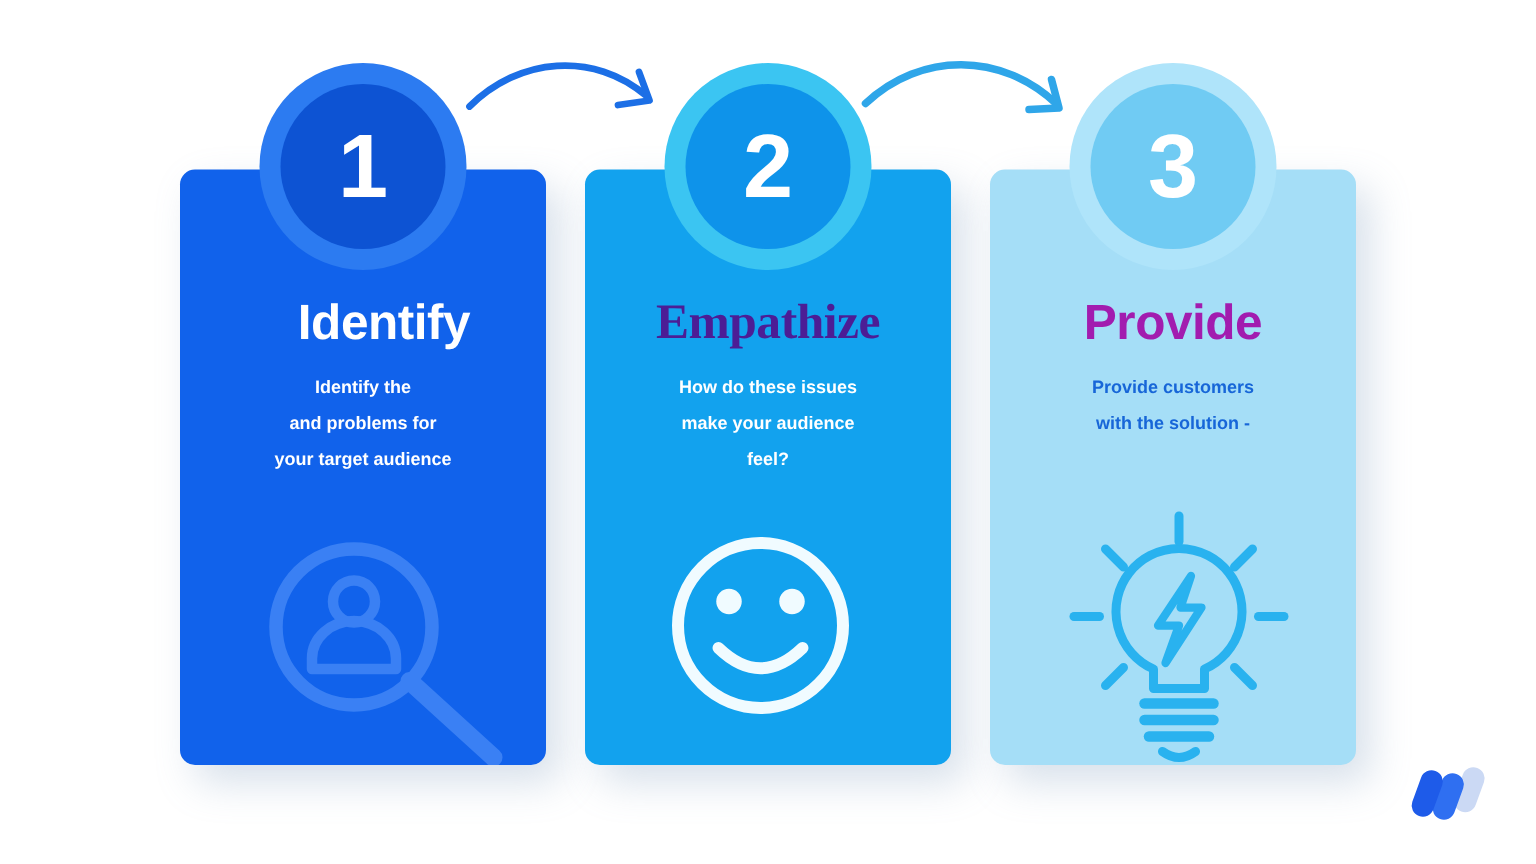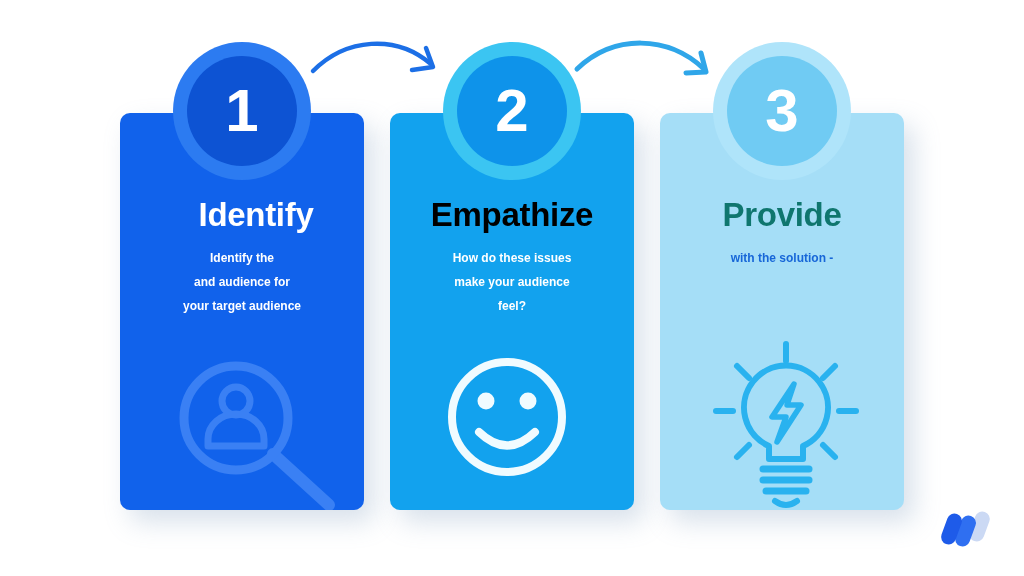--- a/index.html
+++ b/index.html
@@ -46,40 +46,40 @@
 
   <section class="card card-1" style="background-color: rgb(17, 98, 235); color: rgb(255, 255, 255);">
     <div class="circle" style="background-color: rgb(44, 123, 241);">
       <div class="circle-inner" style="background-color: rgb(13, 83, 211);">
         <span class="step-number" style="color: rgb(255, 255, 255);">1</span>
       </div>
     </div>
     <h2 class="step-title" style="color: rgb(255, 255, 255); padding-left: 28px;">Identify</h2>
     <p class="step-desc">
       <span class="line">Identify the</span>
-      <span class="line">and audience for</span>
+      <span class="line">and problems for</span>
       <span class="line">your target audience</span>
     </p>
     <svg class="icon-svg" viewBox="0 0 244 397">
       <g fill="none" stroke-linecap="round" stroke-linejoin="round" stroke="#3A80F4">
         <path d="M153,341 L209,392" stroke-width="12"></path>
         <circle cx="116" cy="305" r="52" stroke-width="9"></circle>
         <circle cx="116" cy="288" r="14" stroke-width="7"></circle>
         <path d="M88,333 v-7 a28,25 0 0 1 56,0 v7 z" stroke-width="7"></path>
       </g>
     </svg>
   </section>
 
   <section class="card card-2" style="background-color: rgb(18, 162, 238); color: rgb(255, 255, 255);">
     <div class="circle" style="background-color: rgb(59, 197, 242);">
       <div class="circle-inner" style="background-color: rgb(14, 147, 234);">
         <span class="step-number" style="color: rgb(255, 255, 255);">2</span>
       </div>
     </div>
-    <h2 class="step-title" style="color: #000000;">Empathize</h2>
+    <h2 class="step-title" style="color: #4c1d95; font-family: Liberation Serif, serif;">Empathize</h2>
     <p class="step-desc">
       <span class="line">How do these issues</span>
       <span class="line">make your audience</span>
       <span class="line">feel?</span>
     </p>
     <svg class="icon-svg" viewBox="0 0 244 397">
       <g fill="none" stroke-linecap="round" stroke-linejoin="round" stroke="#F0FBFF">
         <circle cx="117" cy="304" r="55" stroke-width="8"></circle>
         <path d="M89,319 Q117,346 145,319" stroke-width="8"></path>
       </g>
@@ -89,22 +89,23 @@
       </g>
     </svg>
   </section>
 
   <section class="card card-3" style="background-color: rgb(165, 222, 247); color: rgb(23, 102, 216);">
     <div class="circle" style="background-color: rgb(175, 228, 250);">
       <div class="circle-inner" style="background-color: rgb(112, 203, 243);">
         <span class="step-number" style="color: rgb(255, 255, 255);">3</span>
       </div>
     </div>
-    <h2 class="step-title" style="color: #0f766e;">Provide</h2>
+    <h2 class="step-title" style="color: #a21caf;">Provide</h2>
     <p class="step-desc">
+      <span class="line">Provide customers</span>
       <span class="line">with the solution -</span>
     </p>
     <svg class="icon-svg" viewBox="0 0 244 397">
       <g fill="none" stroke-linecap="round" stroke-linejoin="round" stroke="#29B2EF">
 
         <path d="M109,333 a42,42 0 1 1 34,0 l0,13 -34,0 z" stroke-width="6"></path>
 
         <path d="M103,356 h46" stroke-width="7"></path>
         <path d="M103,367 h46" stroke-width="7"></path>
         <path d="M106,378 h40" stroke-width="7"></path>

